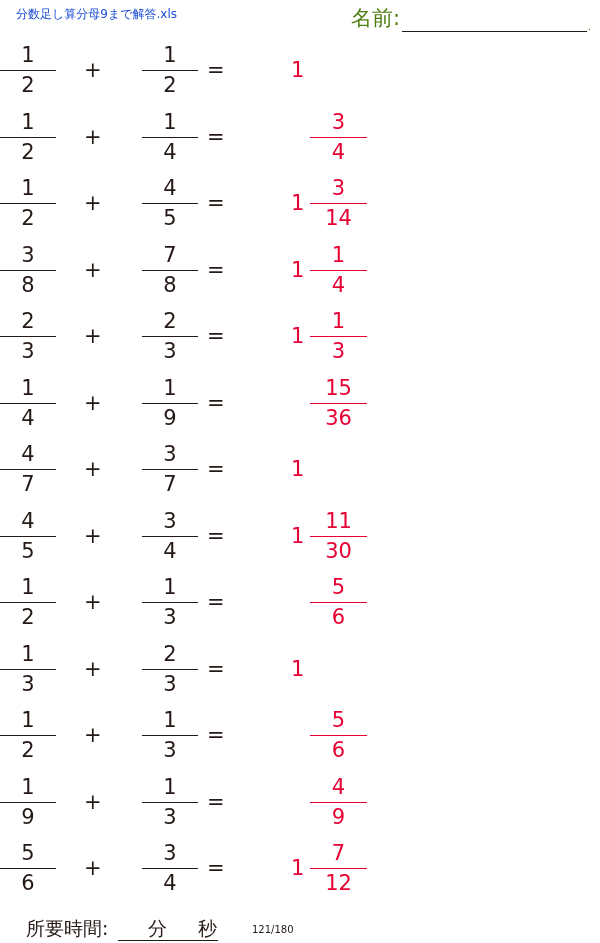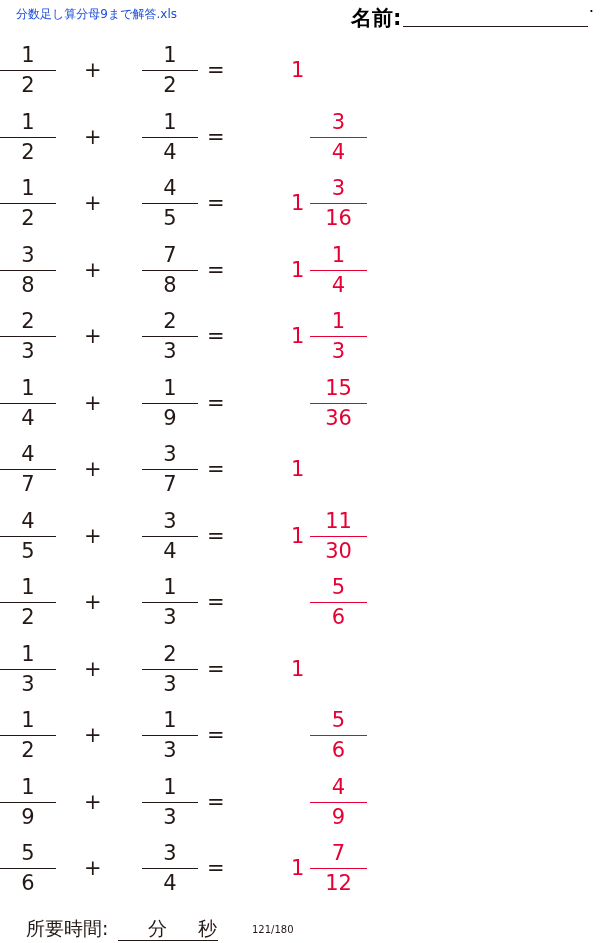--- a/index.html
+++ b/index.html
@@ -7,21 +7,21 @@
     width: 600px; height: 943px; position: relative; overflow: hidden;
     font-family: "DejaVu Sans", "Liberation Sans", sans-serif;
     color: #231815;
   }
   .filename {
     position: absolute; left: 16px; top: 6px;
     font-size: 12px; color: #1d4ed8; letter-spacing: 0;
   }
   .name-area {
     position: absolute; left: 351px; top: 4px;
-    font-size: 21px; color: #000000; display: flex; align-items: flex-start; font-weight: bold;
+    font-size: 21px; color: #4d7c0f; display: flex; align-items: flex-end;
   }
   .name-line {
     display: inline-block; width: 185px; border-bottom: 1px solid #231815;
     height: 22px; margin-left: 2px;
   }
   .name-dot { font-size: 10px; margin-left: 1px; line-height: 10px; }
 
   .row { position: absolute; left: 0; width: 600px; height: 66px; }
   .frac {
     position: absolute; width: 56px; text-align: center;
@@ -113,21 +113,21 @@
       <span class="num">4</span>
       <span class="bar"></span>
       <span class="den">5</span>
     </div>
     <span class="op eq">=</span>
     <div class="ans">
         <span class="whole">1</span>
       <div class="frac">
         <span class="num">3</span>
         <span class="bar"></span>
-        <span class="den">16</span>
+        <span class="den">14</span>
       </div>
       </div>
     </div>
     <div class="row" style="top: 237.5px;">
     <div class="frac f1">
       <span class="num">3</span>
       <span class="bar"></span>
       <span class="den">8</span>
     </div>
     <span class="op plus">+</span>

